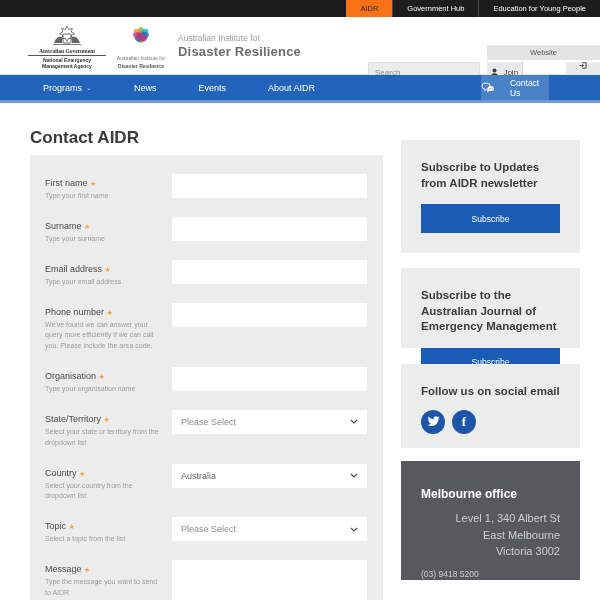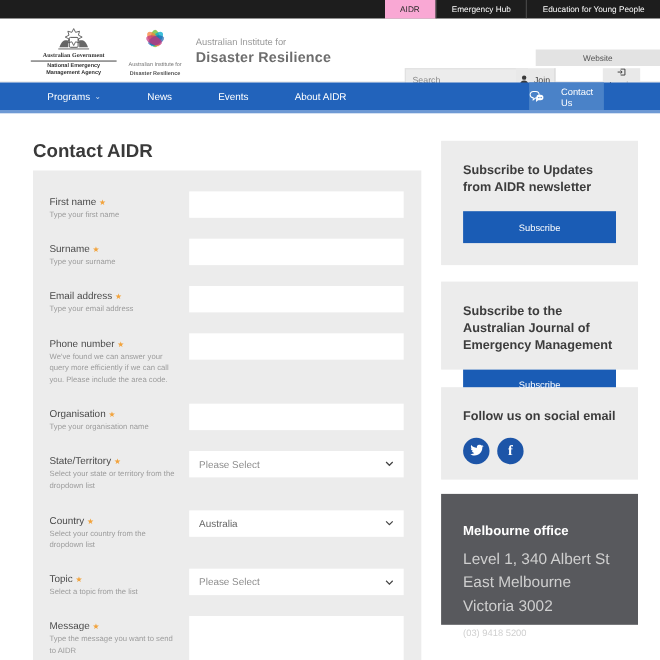--- a/index.html
+++ b/index.html
@@ -1,39 +1,39 @@
 <!DOCTYPE html>
 <html><head>
 <meta charset="utf-8">
 <style>
   * { margin:0; padding:0; box-sizing:border-box; }
   html,body { width:600px; height:600px; background:#fff; font-family:"Liberation Sans",sans-serif; overflow:hidden; position:relative; }
 
   
   .topbar { position:absolute; top:0; left:0; width:600px; height:17px; background:#1d1d1d; display:flex; justify-content:flex-end; }
   .toptab { font-size:7.5px; color:#fff; display:flex; align-items:center; padding:0 14px; border-left:1px solid #4a4a4a; cursor:pointer; }
-  .toptab.active { background:#f9a8d4; color:#2b2b2b; border-left:none; }
+  .toptab.active { background:#f97316; color:#2b2b2b; border-left:none; }
 
   
   .header { position:absolute; top:17px; left:0; width:600px; height:58px; background:#fff; border-bottom:1px solid #e3e3e3; }
   .govlogo { position:absolute; left:28px; top:8px; width:78px; text-align:center; }
   .govlogo .crest { display:block; margin:0 auto; }
   .govlogo .g1 { font-family:"Liberation Serif",serif; font-weight:bold; font-size:5.5px; color:#333; border-bottom:1px solid #555; padding-bottom:1px; margin-top:1px; }
   .govlogo .g2 { font-weight:bold; font-size:5px; color:#333; margin-top:1px; line-height:1.25; }
   .aidrlogo { position:absolute; left:112px; top:7px; width:58px; text-align:center; }
   .aidrlogo .cap { font-size:5px; color:#777; line-height:1.3; margin-top:1px; }
   .aidrlogo .cap b { color:#555; }
   .sitetitle { position:absolute; left:178px; top:16px; }
   .sitetitle .t1 { font-size:8.5px; color:#9a9a9a; }
   .sitetitle .t2 { font-size:13px; color:#6d6d6d; font-weight:bold; letter-spacing:.2px; margin-top:1px; }
   .searchbox { position:absolute; left:368px; top:45px; width:112px; height:20px; background:#ececec; border:1px solid #e0e0e0; display:flex; align-items:center; padding:0 6px; }
   .searchbox input { flex:1; border:none; background:transparent; font-size:8px; color:#555; outline:none; font-family:"Liberation Sans",sans-serif; }
   .searchbox input::placeholder { color:#8a8a8a; }
   .weblabel { position:absolute; left:487px; top:28px; width:113px; height:15px; background:#e3e3e3; display:flex; align-items:center; justify-content:center; font-size:7.5px; color:#555; }
-  .authbtns { position:absolute; left:469px; top:45px; width:113px; height:20px; display:flex;gap:43px; }
+  .authbtns { position:absolute; left:487px; top:45px; width:113px; height:20px; display:flex;gap:43px; }
   .authbtn { flex:1; background:#e9e9e9; display:flex; align-items:center; justify-content:center; gap:4px; font-size:8px; color:#444; cursor:pointer; border-right:1px solid #d8d8d8; }
   .authbtn:last-child { border-right:none;flex-direction:column; }
 
   
   .nav { position:absolute; top:75px; left:0; width:600px; height:25px; background:#2263bb; display:flex; align-items:center; }
   .navstrip { position:absolute; top:100px; left:0; width:600px; height:3px; background:#6e99d4; }
   .navitem { color:#fff; font-size:9px; padding:0 21px; cursor:pointer; display:flex; align-items:center; gap:4px; height:100%; }
   .navcaret { font-size:7px; color:#cdddf2; }
   .contactus { position:absolute; left:481px; top:0; height:25px; width:68px; background:#4a82c8; color:#fff; font-size:8.5px; display:flex; align-items:center; justify-content:flex-end; gap:15px; cursor:pointer; }
 
@@ -49,40 +49,40 @@
   .fctrl { width:195px; }
   .tin { width:195px; height:24px; border:none; background:#fff; font-size:9px; color:#444; padding:0 7px; outline:none; font-family:"Liberation Sans",sans-serif; }
   .sel { width:195px; height:24px; background:#fff; display:flex; align-items:center; justify-content:space-between; padding:0 9px; font-size:9px; cursor:pointer; }
   .sel .ph { color:#8d8d8d; }
   .sel .val { color:#666; }
   .tarea { width:195px; height:92px; border:none; background:#fff; resize:none; outline:none; font-family:"Liberation Sans",sans-serif; font-size:9px; padding:5px 7px; }
 
   
   .sidebar { position:absolute; left:401px; top:128px; width:179px; }
   .sbox { background:#ececec; padding:20px 20px; }
-  .sbox.b1 { height:113px; margin-bottom:15px; }
+  .sbox.b1 { height:113px; margin-bottom:15px;margin-top:12px; }
   .sbox.b2 { height:80px; margin-bottom:16px; }
   .sbox.b3 { height:84px; margin-bottom:13px; }
   .sbox.dark { background:#58595d; height:119px; padding-top:26px; }
   .shead { font-size:11.5px; font-weight:bold; color:#3c3c3c; line-height:1.35; }
   .subbtn { margin-top:13px; width:139px; height:29px; background:#1a5cb5; color:#fff; border:none; font-size:8.5px; cursor:pointer; display:block; font-family:"Liberation Sans",sans-serif; }
   .socialrow { display:flex; gap:7px; margin-top:10px; }
   .soc { width:24px; height:24px; border-radius:50%; background:#1d55a8; display:flex; align-items:center; justify-content:center; cursor:pointer; }
   .soc .fbf { color:#fff; font-size:13px; font-weight:bold; font-family:"Liberation Serif",serif; }
   .ohead { font-size:12px; font-weight:bold; color:#fff; }
-  .oline { font-size:14px; color:#cfcfcf; line-height:1.5; }
+  .oline { font-size:11px; color:#cfcfcf; line-height:1.5;text-align:right; }
   .oaddr { margin-top:9px; }
   .ophone { margin-top:9px; font-size:8.5px; color:#cfcfcf; }
 </style>
 </head>
 <body>
 
 <div class="topbar">
   <div class="toptab active">AIDR</div>
-  <div class="toptab">Emergency Hub</div>
+  <div class="toptab">Government Hub</div>
   <div class="toptab">Education for Young People</div>
 </div>
 
 <div class="header">
 
   <div class="govlogo">
     <svg class="crest" width="34" height="22" viewBox="0 0 34 22">
       <path d="M17 1 l1.7 3.4 3.6-1-1 3.6 3.4 1.7-3.4 1.7 1 3.6-3.6-1L17 16.4l-1.7-3.4-3.6 1 1-3.6L9.3 8.7l3.4-1.7-1-3.6 3.6 1z" fill="none" stroke="#555" stroke-width="0.8"></path>
       <rect x="13" y="9" width="8" height="9" rx="1" fill="none" stroke="#555" stroke-width="0.9"></rect>
       <path d="M4 18 C6 12 9 11 12 12 L12 18 Z" fill="#666"></path>

